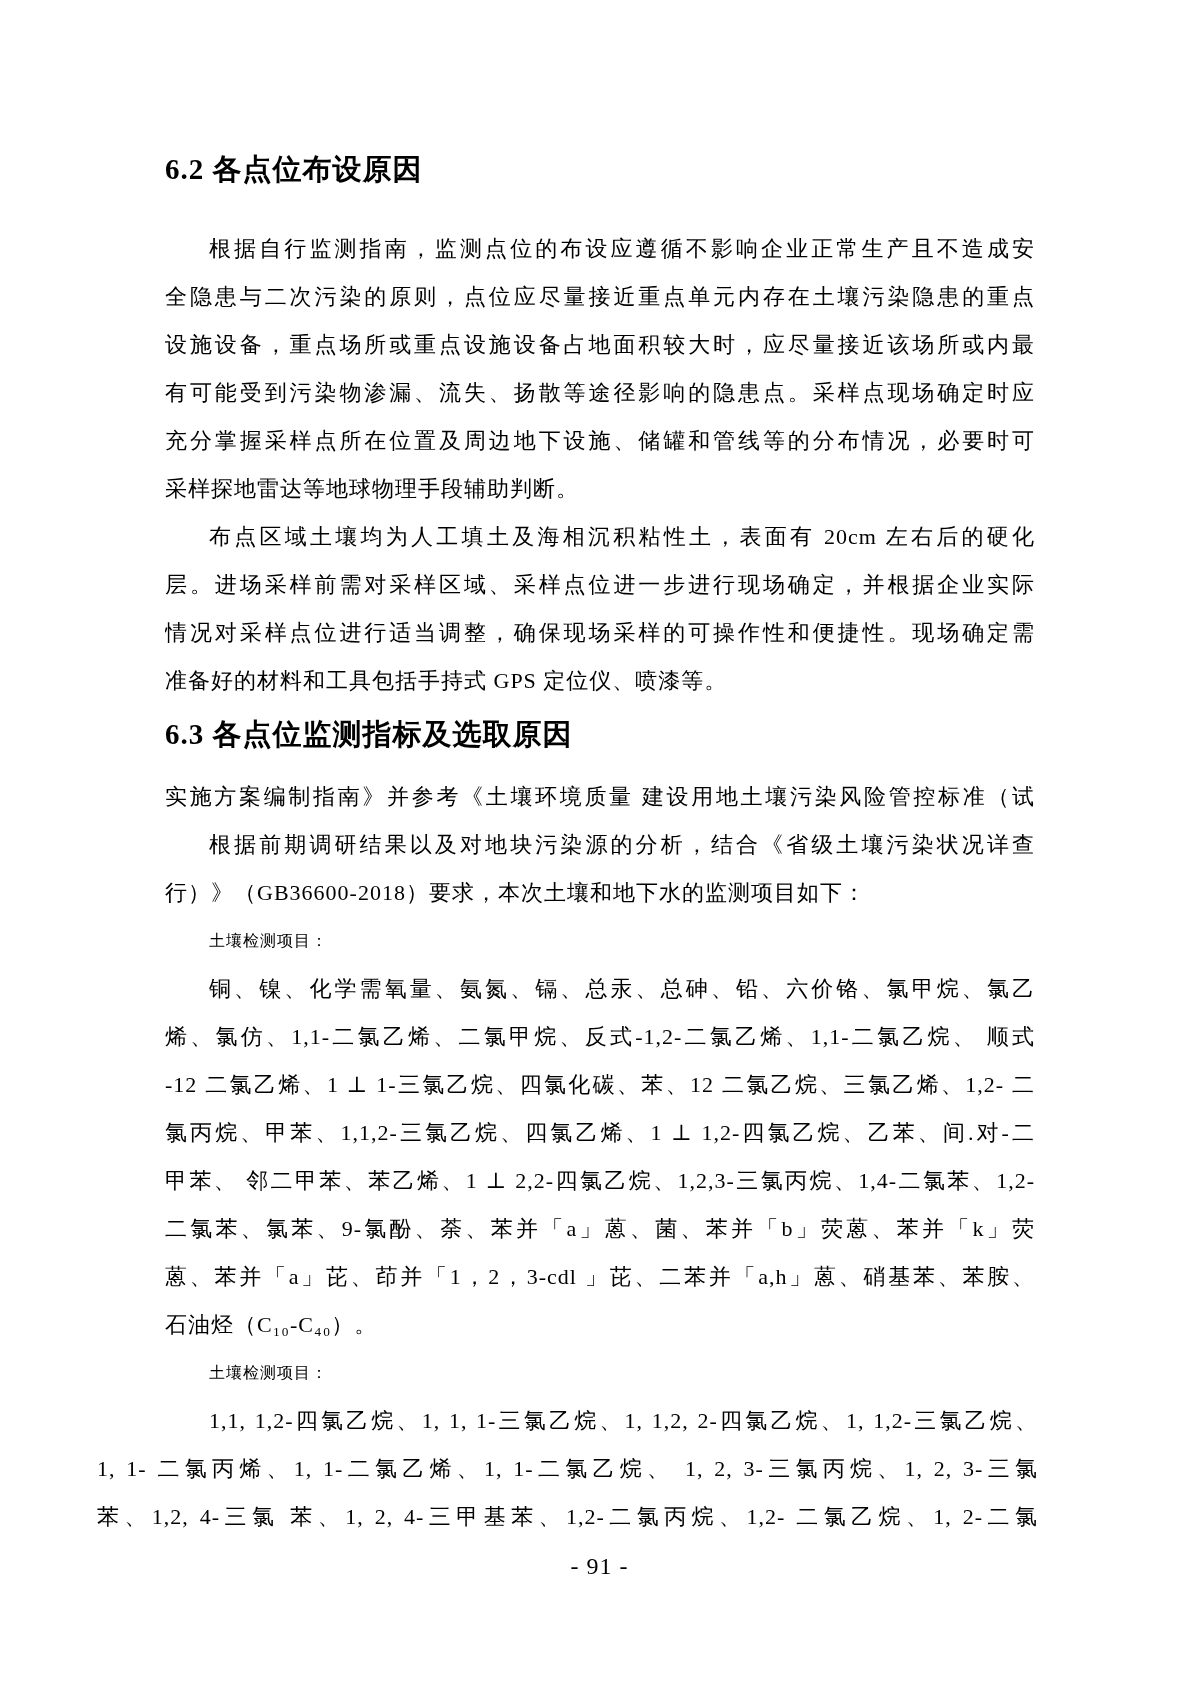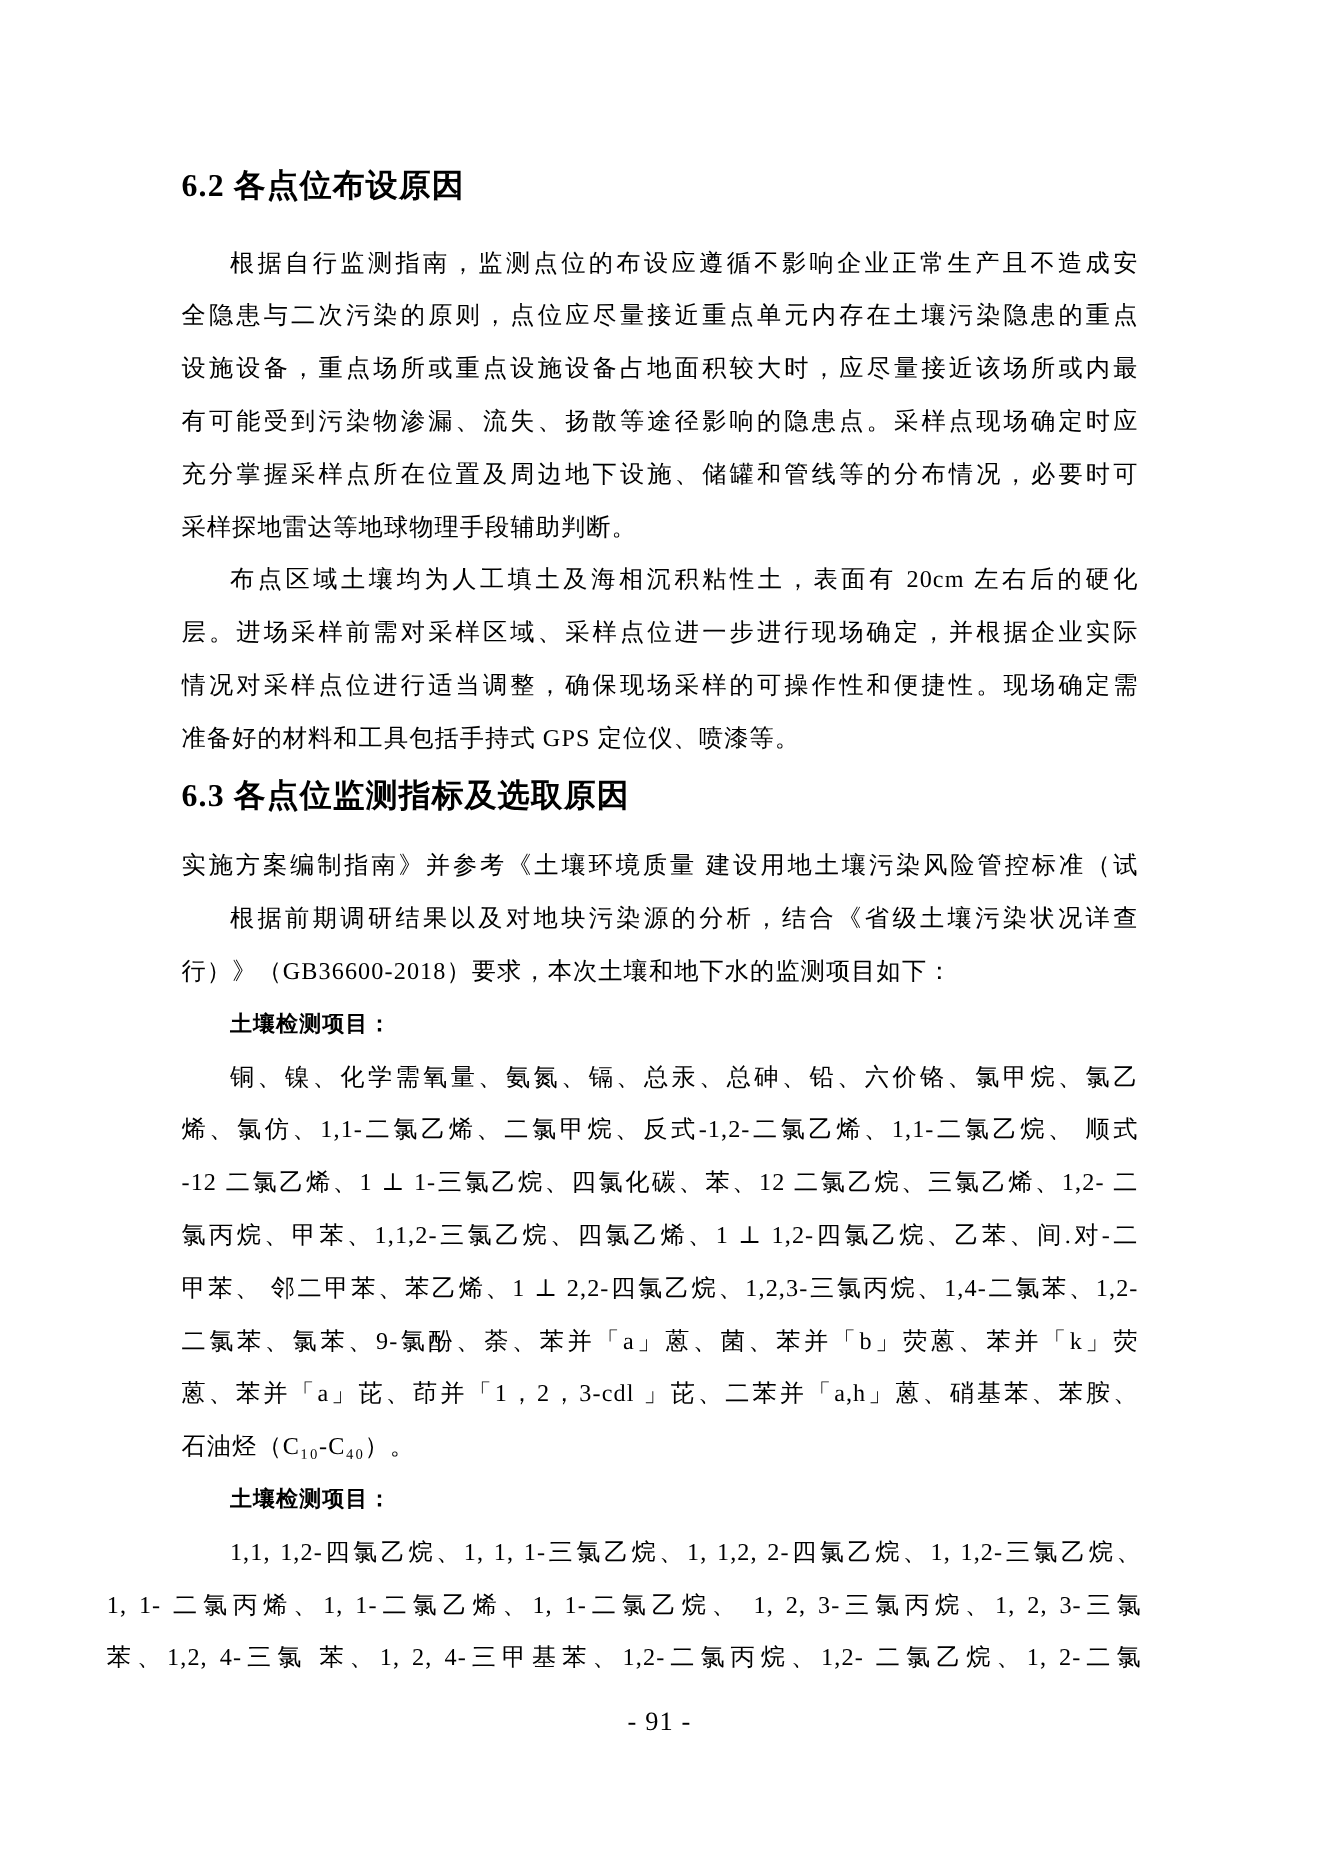--- a/index.html
+++ b/index.html
@@ -20,21 +20,21 @@
     top: 146px;
     width: 870px;
   }
   .sec-heading {
     font-size: 29px;
     font-weight: bold;
     line-height: 46px;
     letter-spacing: 1px;
     white-space: nowrap;
   }
-  .sec-heading.h62 { margin-bottom: 23px; }
+  .sec-heading.h62 { margin-bottom: 33px; }
   .sec-heading.h63 { margin-top: 6px; margin-bottom: 16px; }
   .para { width: 100%; }
   .tline {
     font-size: 22px;
     line-height: 48px;
     height: 48px;
     text-align: left;
     letter-spacing: 1px;
     overflow: hidden;
   }
@@ -42,22 +42,22 @@
     text-align: justify;
     text-align-last: justify;
   }
   .para .tline.first { text-indent: 44px; }
   .para.gw {
     margin-left: -68px;
     width: 941px;
   }
   .para.gw .tline.first { text-indent: 112px; }
   .subhead {
-    font-size: 20px;
-    font-weight: bold;
+    font-size: 16px;
+    font-weight: normal;
     line-height: 48px;
     height: 48px;
     text-indent: 44px;
     letter-spacing: 1px;
   }
   .footer {
     position: absolute;
     left: 0;
     top: 1553px;
     width: 100%;

